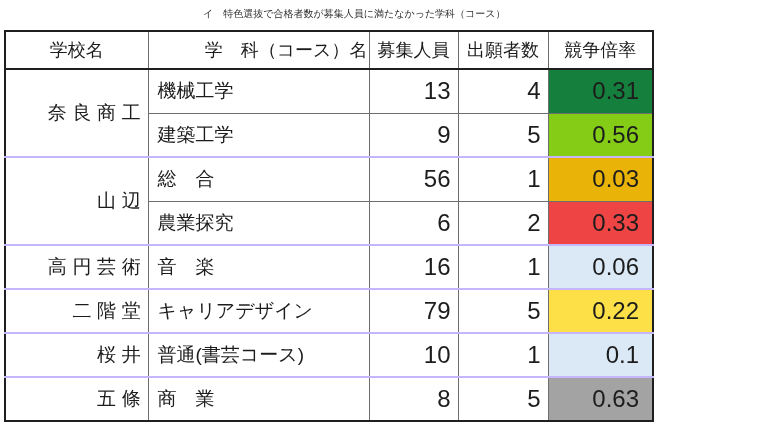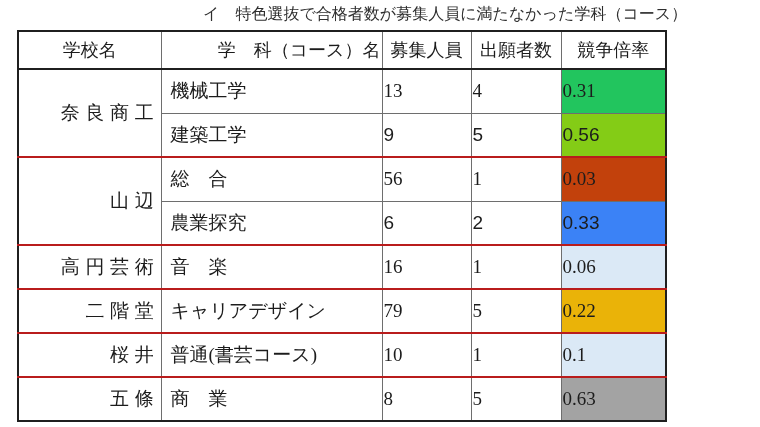--- a/index.html
+++ b/index.html
@@ -8,29 +8,29 @@
     height: 427px;
     overflow: hidden;
     background: #ffffff;
     color: #1c1c1c;
     font-family: "Liberation Sans", "DejaVu Sans", sans-serif;
   }
   .title {
     box-sizing: border-box;
     height: 30px;
     padding: 7px 0 0 203px;
-    font-size: 16px;
+    font-size: 10px;
     line-height: 14px;
     color: #2e2e2e;
     white-space: nowrap;
   }
   table.results {
     border-collapse: collapse;
     table-layout: fixed;
-    margin-left: 17px;
+    margin-left: 4px;
     border: 2px solid #1f1f1f;
     padding-left: 33px;
   }
   th, td {
     box-sizing: border-box;
     border: 1px solid #6e6e6e;
     overflow: hidden;
     white-space: nowrap;
     background: #ffffff;
   }
@@ -54,27 +54,28 @@
   td.school {
     text-align: right;
     letter-spacing: 0.3em;
     text-indent: 0.3em;
   }
   td.dept {
     text-align: left;
     padding-left: 9px;
   }
   td.num {
+    text-align: right;
     padding-right: 7px;
-    font-size: 19px;
+    font-size: 24px;
   }
   td.ratio {
     padding-right: 13px;
   }
-  tr.group-start td { border-top: 2px solid #b91c1c; font-family: Liberation Serif, serif; }
+  tr.group-start td { border-top: 2px solid #c4b5fd; }
 </style>
 </head>
 <body>
 
 <div class="page">
   <div class="title">イ　特色選抜で合格者数が募集人員に満たなかった学科（コース）</div>
 
   <table class="results">
     <colgroup>
       <col style="width:143px">
@@ -91,54 +92,54 @@
         <th>出願者数</th>
         <th>競争倍率</th>
       </tr>
     </thead>
     <tbody id="table-body">
         <tr class="group-start">
           <td class="school" rowspan="2">奈良商工</td>
           <td class="dept">機械工学</td>
           <td class="num">13</td>
           <td class="num">4</td>
-          <td class="num ratio" style="background: #22c55e;">0.31</td>
+          <td class="num ratio" style="background: #15803d;">0.31</td>
         </tr>
         <tr>
           <td class="dept">建築工学</td>
           <td class="num">9</td>
           <td class="num">5</td>
           <td class="num ratio" style="background: #84cc16;">0.56</td>
         </tr>
         <tr class="group-start">
           <td class="school" rowspan="2">山辺</td>
           <td class="dept">総　合</td>
           <td class="num">56</td>
           <td class="num">1</td>
-          <td class="num ratio" style="background: #c2410c;">0.03</td>
+          <td class="num ratio" style="background: #eab308;">0.03</td>
         </tr>
         <tr>
           <td class="dept">農業探究</td>
           <td class="num">6</td>
           <td class="num">2</td>
-          <td class="num ratio" style="background: #3b82f6;">0.33</td>
+          <td class="num ratio" style="background: #ef4444;">0.33</td>
         </tr>
         <tr class="group-start">
           <td class="school" rowspan="1">高円芸術</td>
           <td class="dept">音　楽</td>
           <td class="num">16</td>
           <td class="num">1</td>
           <td class="num ratio" style="background: rgb(219, 233, 246);">0.06</td>
         </tr>
         <tr class="group-start">
           <td class="school" rowspan="1">二階堂</td>
           <td class="dept">キャリアデザイン</td>
           <td class="num">79</td>
           <td class="num">5</td>
-          <td class="num ratio" style="background: #eab308;">0.22</td>
+          <td class="num ratio" style="background: #fde047;">0.22</td>
         </tr>
         <tr class="group-start">
           <td class="school" rowspan="1">桜井</td>
           <td class="dept">普通(書芸コース)</td>
           <td class="num">10</td>
           <td class="num">1</td>
           <td class="num ratio" style="background: rgb(219, 233, 246);">0.1</td>
         </tr>
         <tr class="group-start">
           <td class="school" rowspan="1">五條</td>

